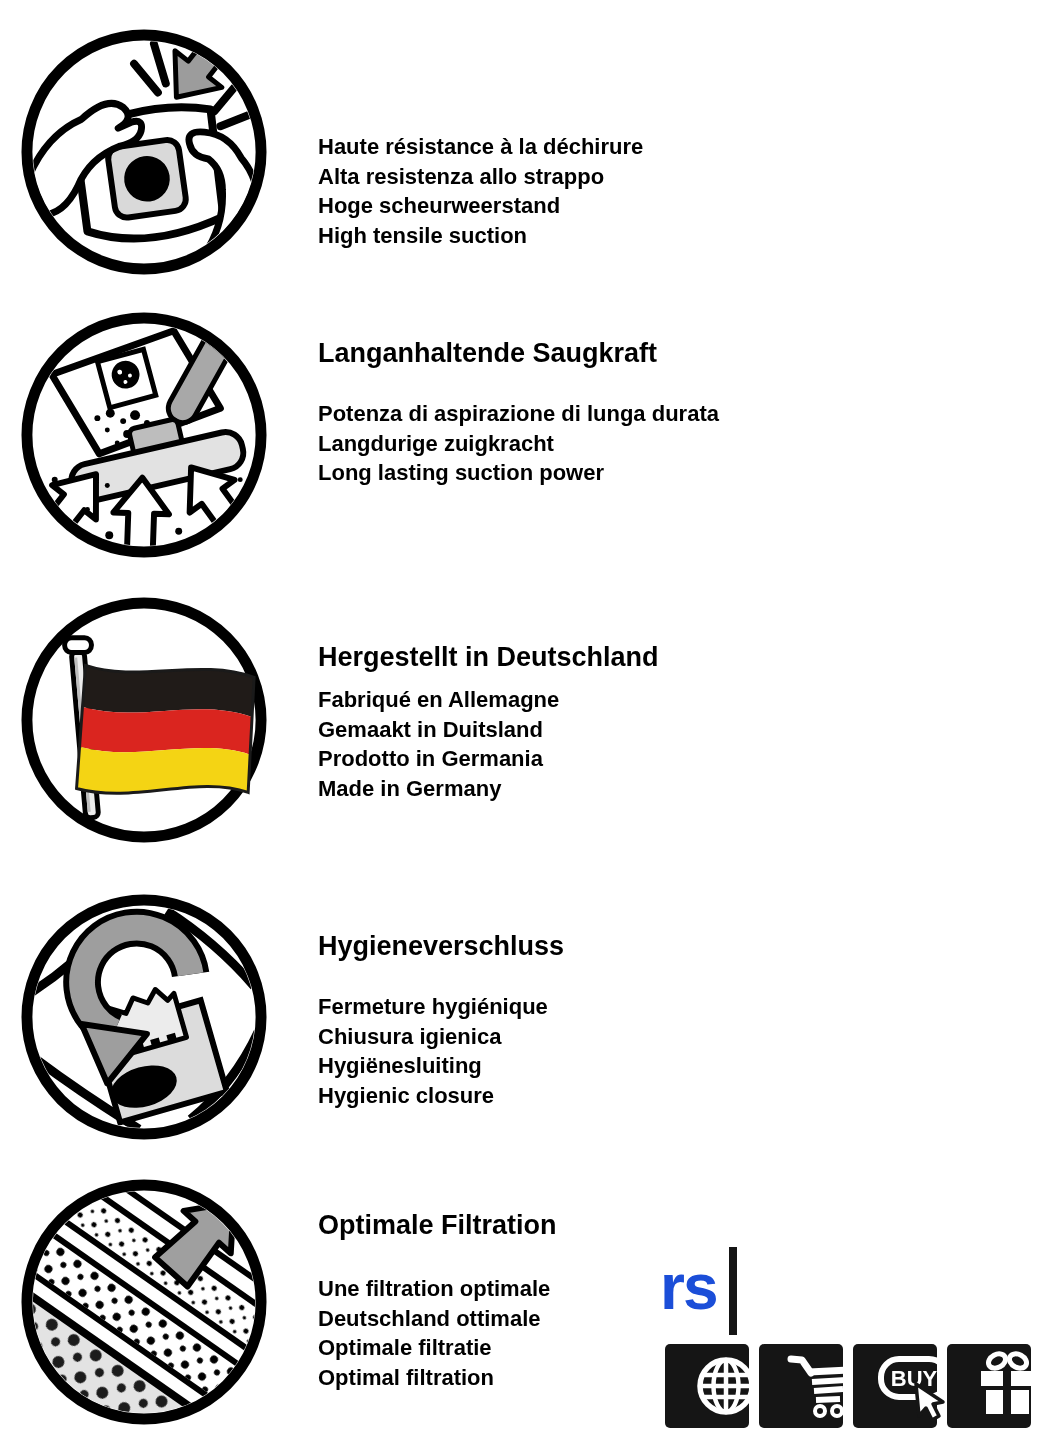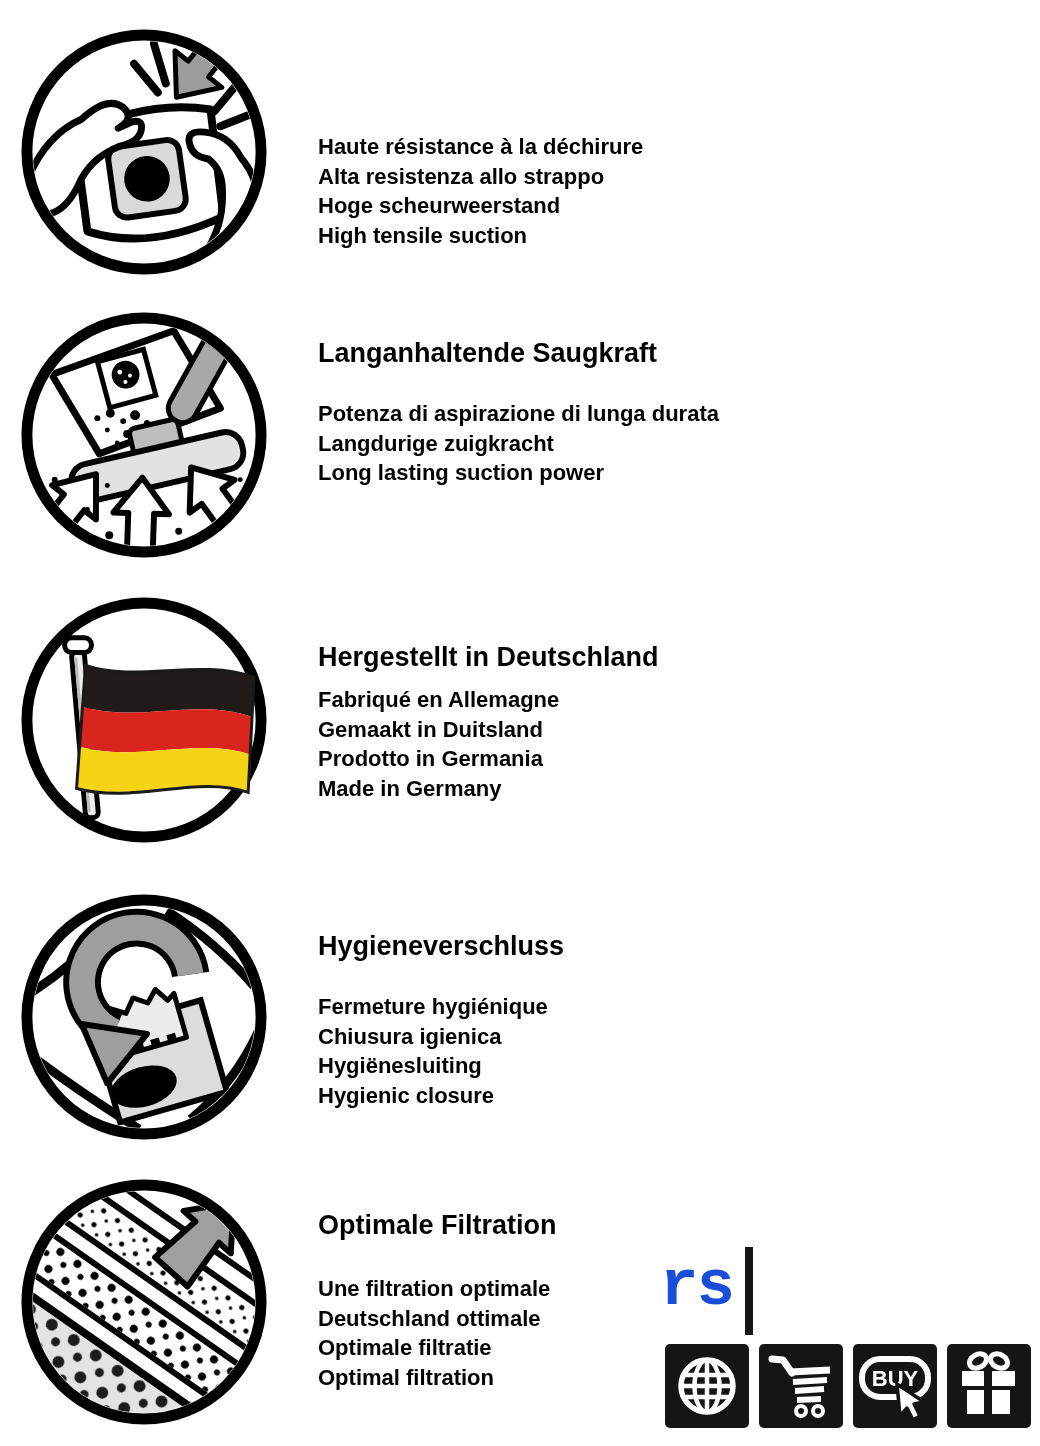--- a/index.html
+++ b/index.html
@@ -37,36 +37,35 @@
   .b1 { top: 132px; }
   .b2 { top: 399px; }
   .b3 { top: 685px; }
   .b4 { top: 992px; }
   .b5 { top: 1274px; }
 
   .brand {
     position: absolute; left: 660px; top: 1247px;
     display: flex; align-items: center; gap: 12px;
     height: 88px;
-    font-family: Liberation Mono, monospace;
   }
   .brand-txt {
     font-size: 64px; font-weight: 700; letter-spacing: -2px;
     color: var(--brand-blue); line-height: 1;
     transform: translateY(-4px);
   }
   .brand-bar { width: 8px; height: 88px; background: #151515; }
 
   .shop-icons {
     position: absolute; left: 665px; top: 1344px;
     display: flex; gap: 10px;
   }
   .tile {
     width: 84px; height: 84px; background: #151515;
-    border-radius: 5px; flex: 0 0 auto;
+    border-radius: 5px; flex: 0 0 auto; padding-left: 19px;
   }
   .tile svg { display: block; width: 84px; height: 84px; }
 </style>
 </head>
 <body>
 
 <div class="page">
 
   <div class="circle-icon c1">
     <svg viewBox="0 0 250 250">

